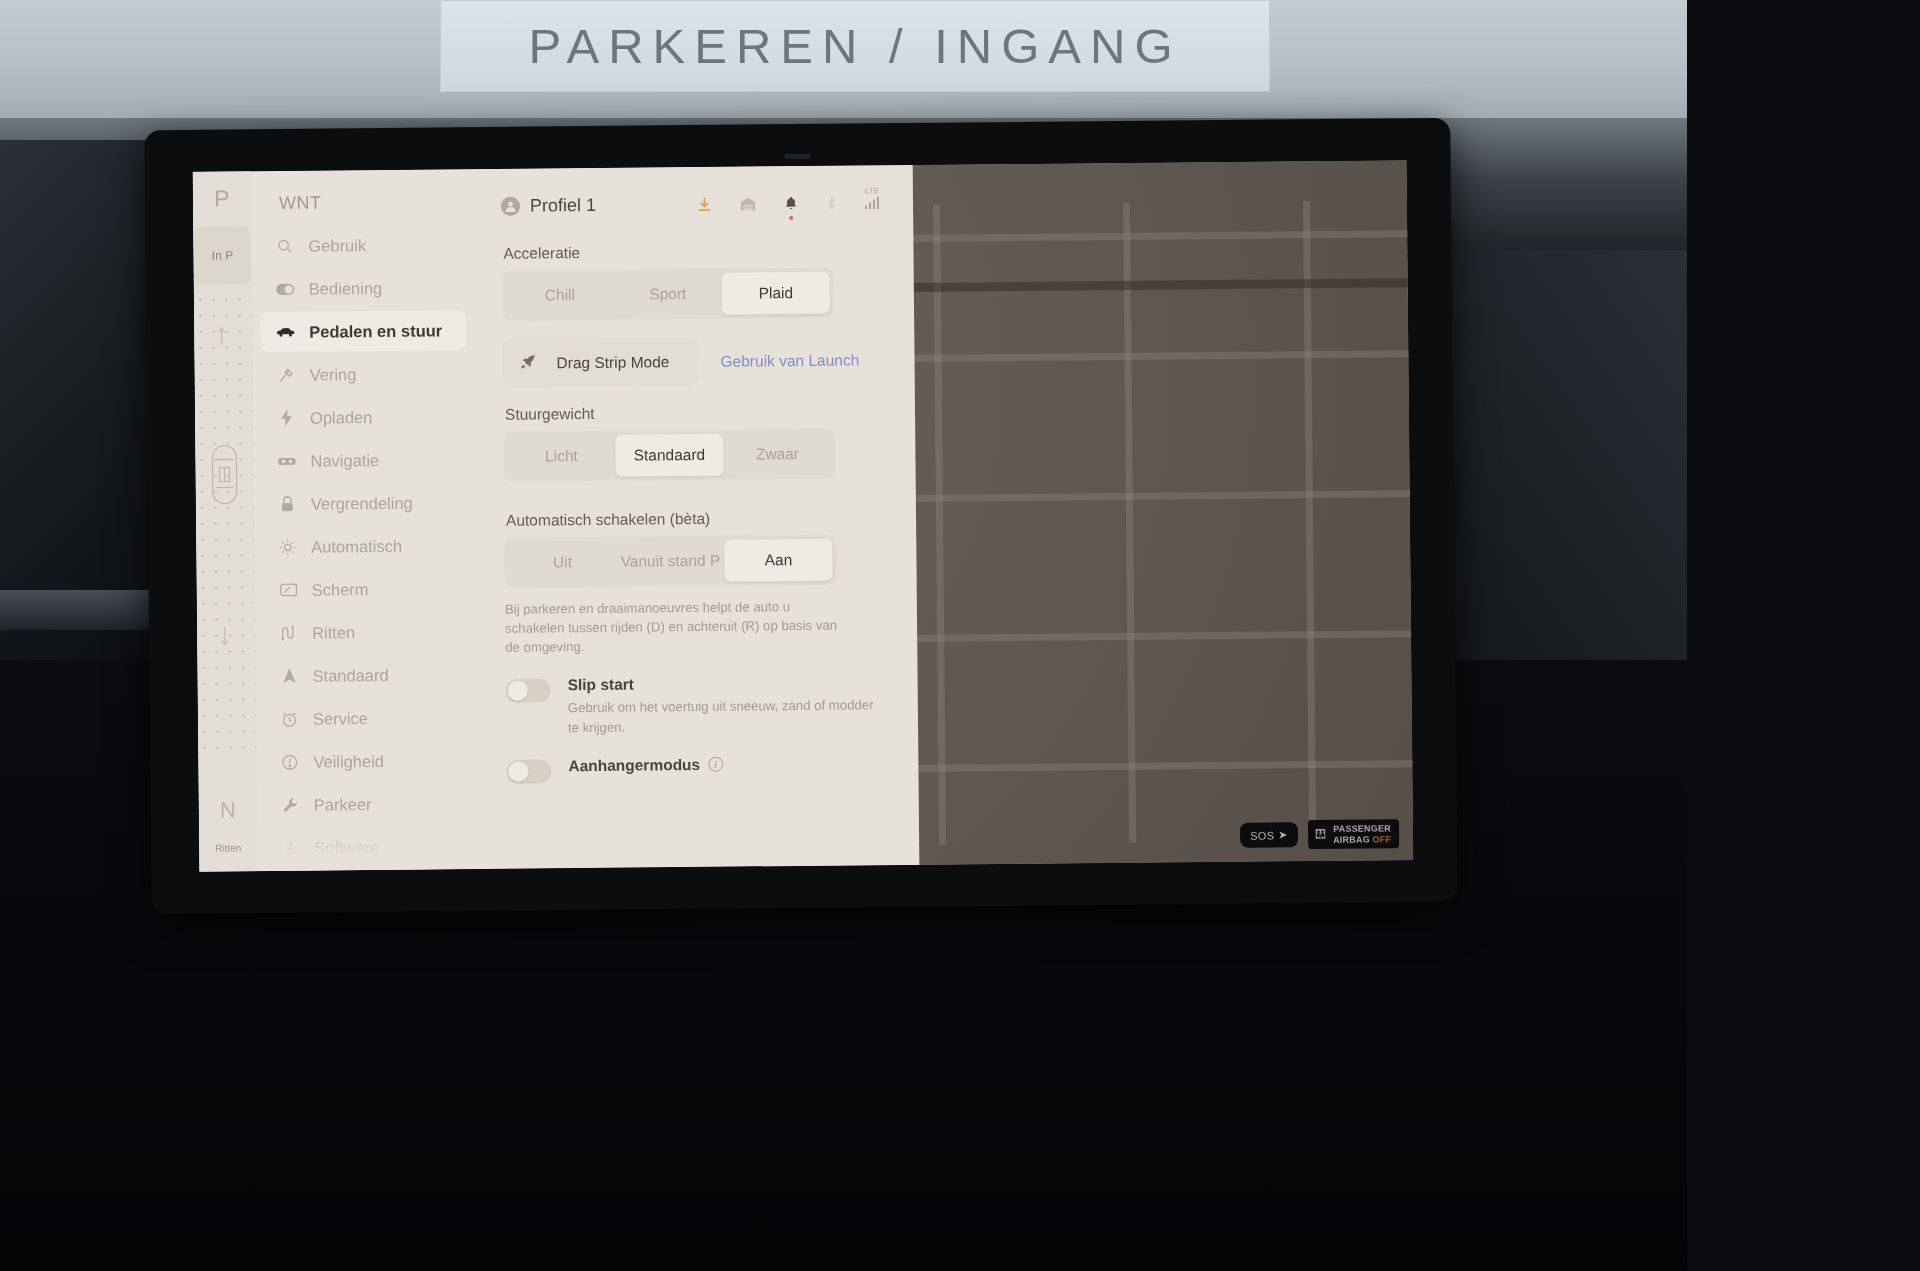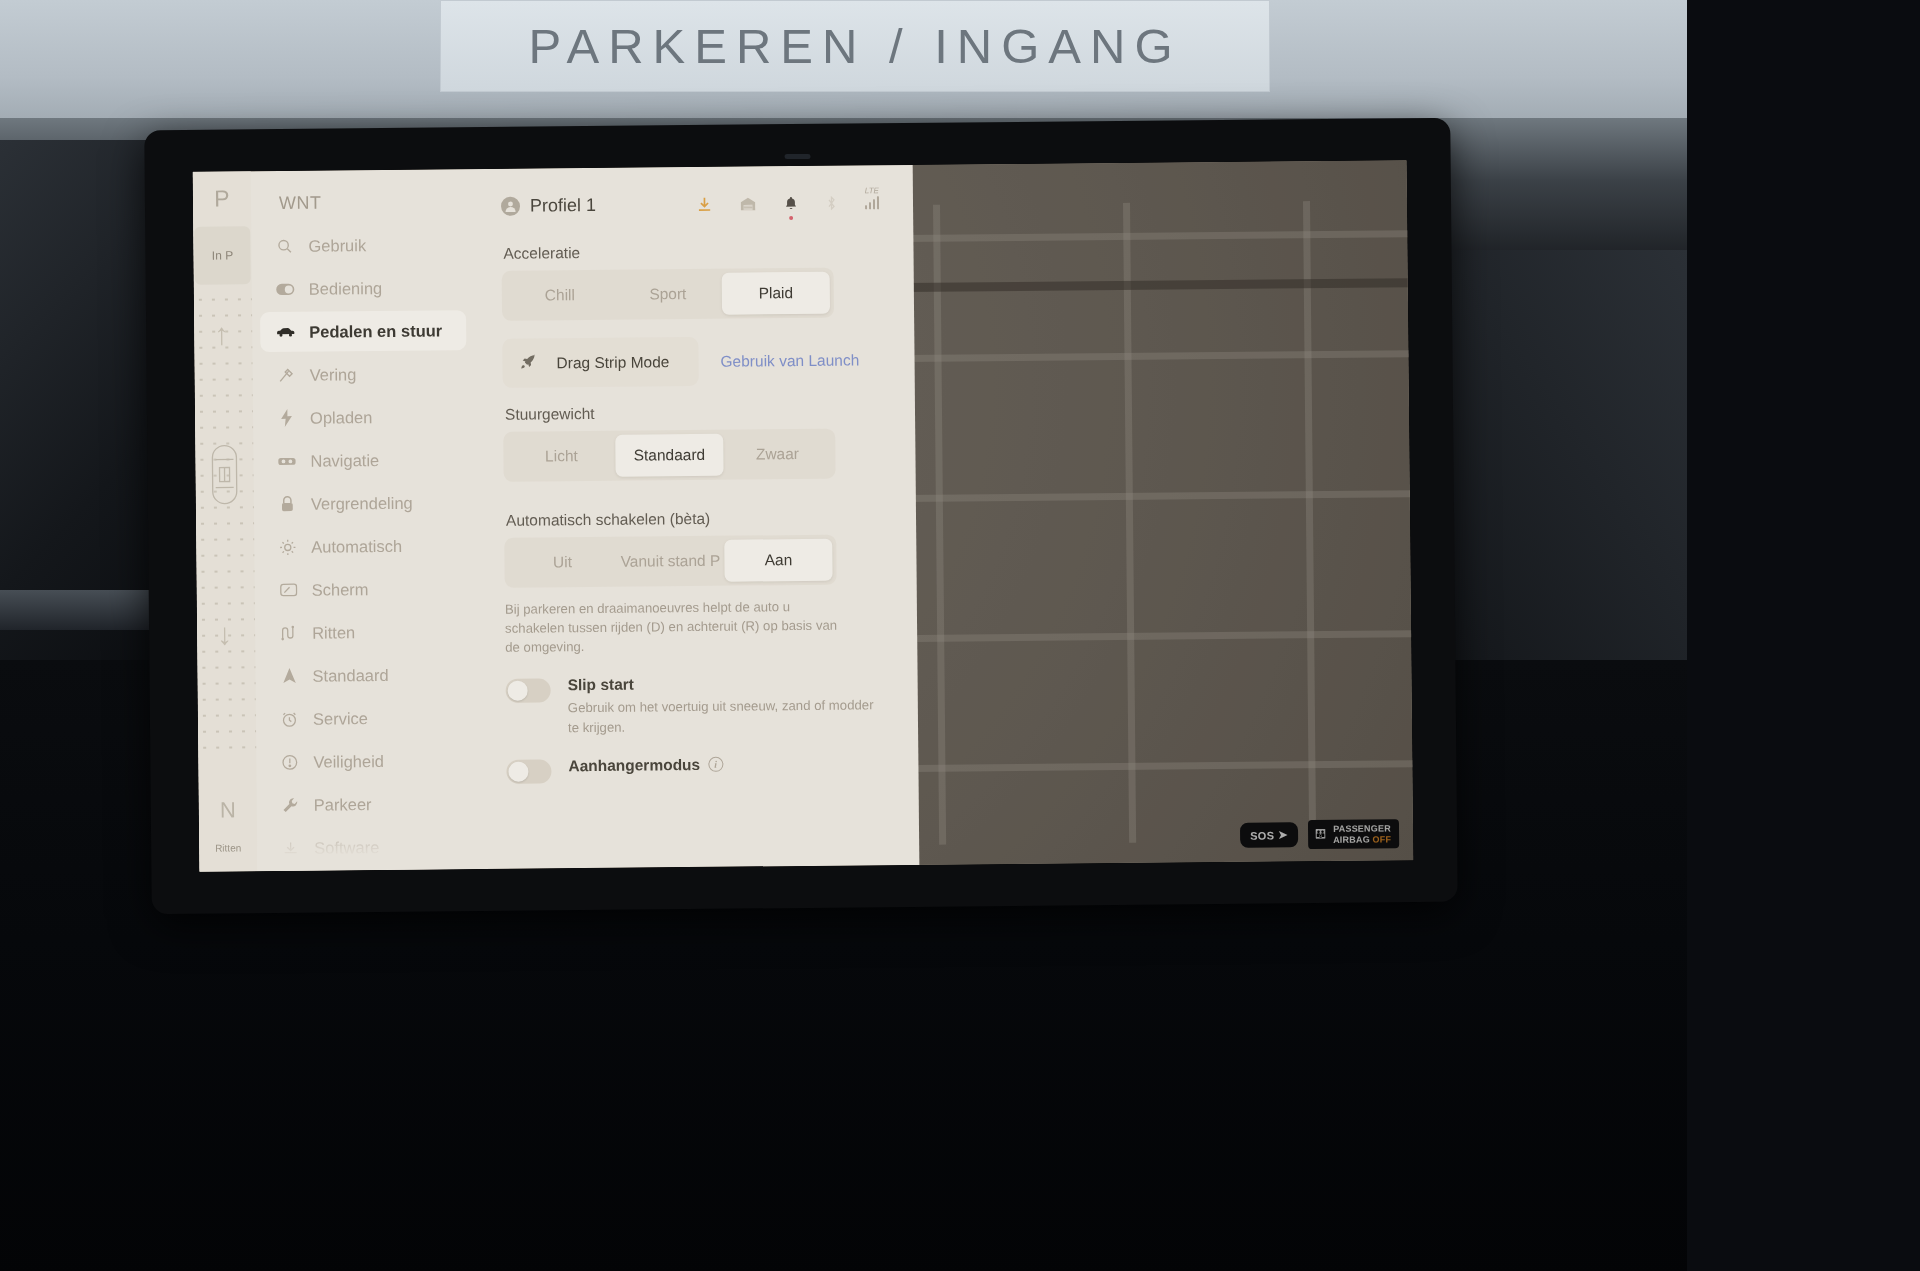--- a/index.html
+++ b/index.html
@@ -105,21 +105,21 @@
     color: rgba(45,40,34,.55); font-size: 15px;
   }
   #map-dim { position:absolute; inset:0; background: rgba(0,0,0,.32); }
 
   
   .map-badges{
     position:absolute; right: 14px; bottom: 12px;
     display:flex; gap:10px; align-items:center;
   }
   .badge-sos{
-    background:#121214; color:#fff; font-size:11px; font-weight:700;
+    background:#121214; color:#fff; font-size:11px; font-weight:400;
     padding: 6px 10px; border-radius: 8px; display:flex; align-items:center; gap:4px;
     letter-spacing:.3px;
   }
   .badge-airbag{
     background:#121214; border-radius: 4px; padding: 4px 8px;
     display:flex; align-items:center; gap:6px;
   }
   .badge-airbag .ab-ic{ color:#e8912a; font-size: 9px; line-height:1.05; font-weight:700;}
   .badge-airbag .ab-txt{ color:#f0f0ee; font-size: 9px; line-height:1.15; font-weight:700; letter-spacing:.2px;text-align:center;}
   .badge-airbag .ab-off{ color:#e8912a; }

